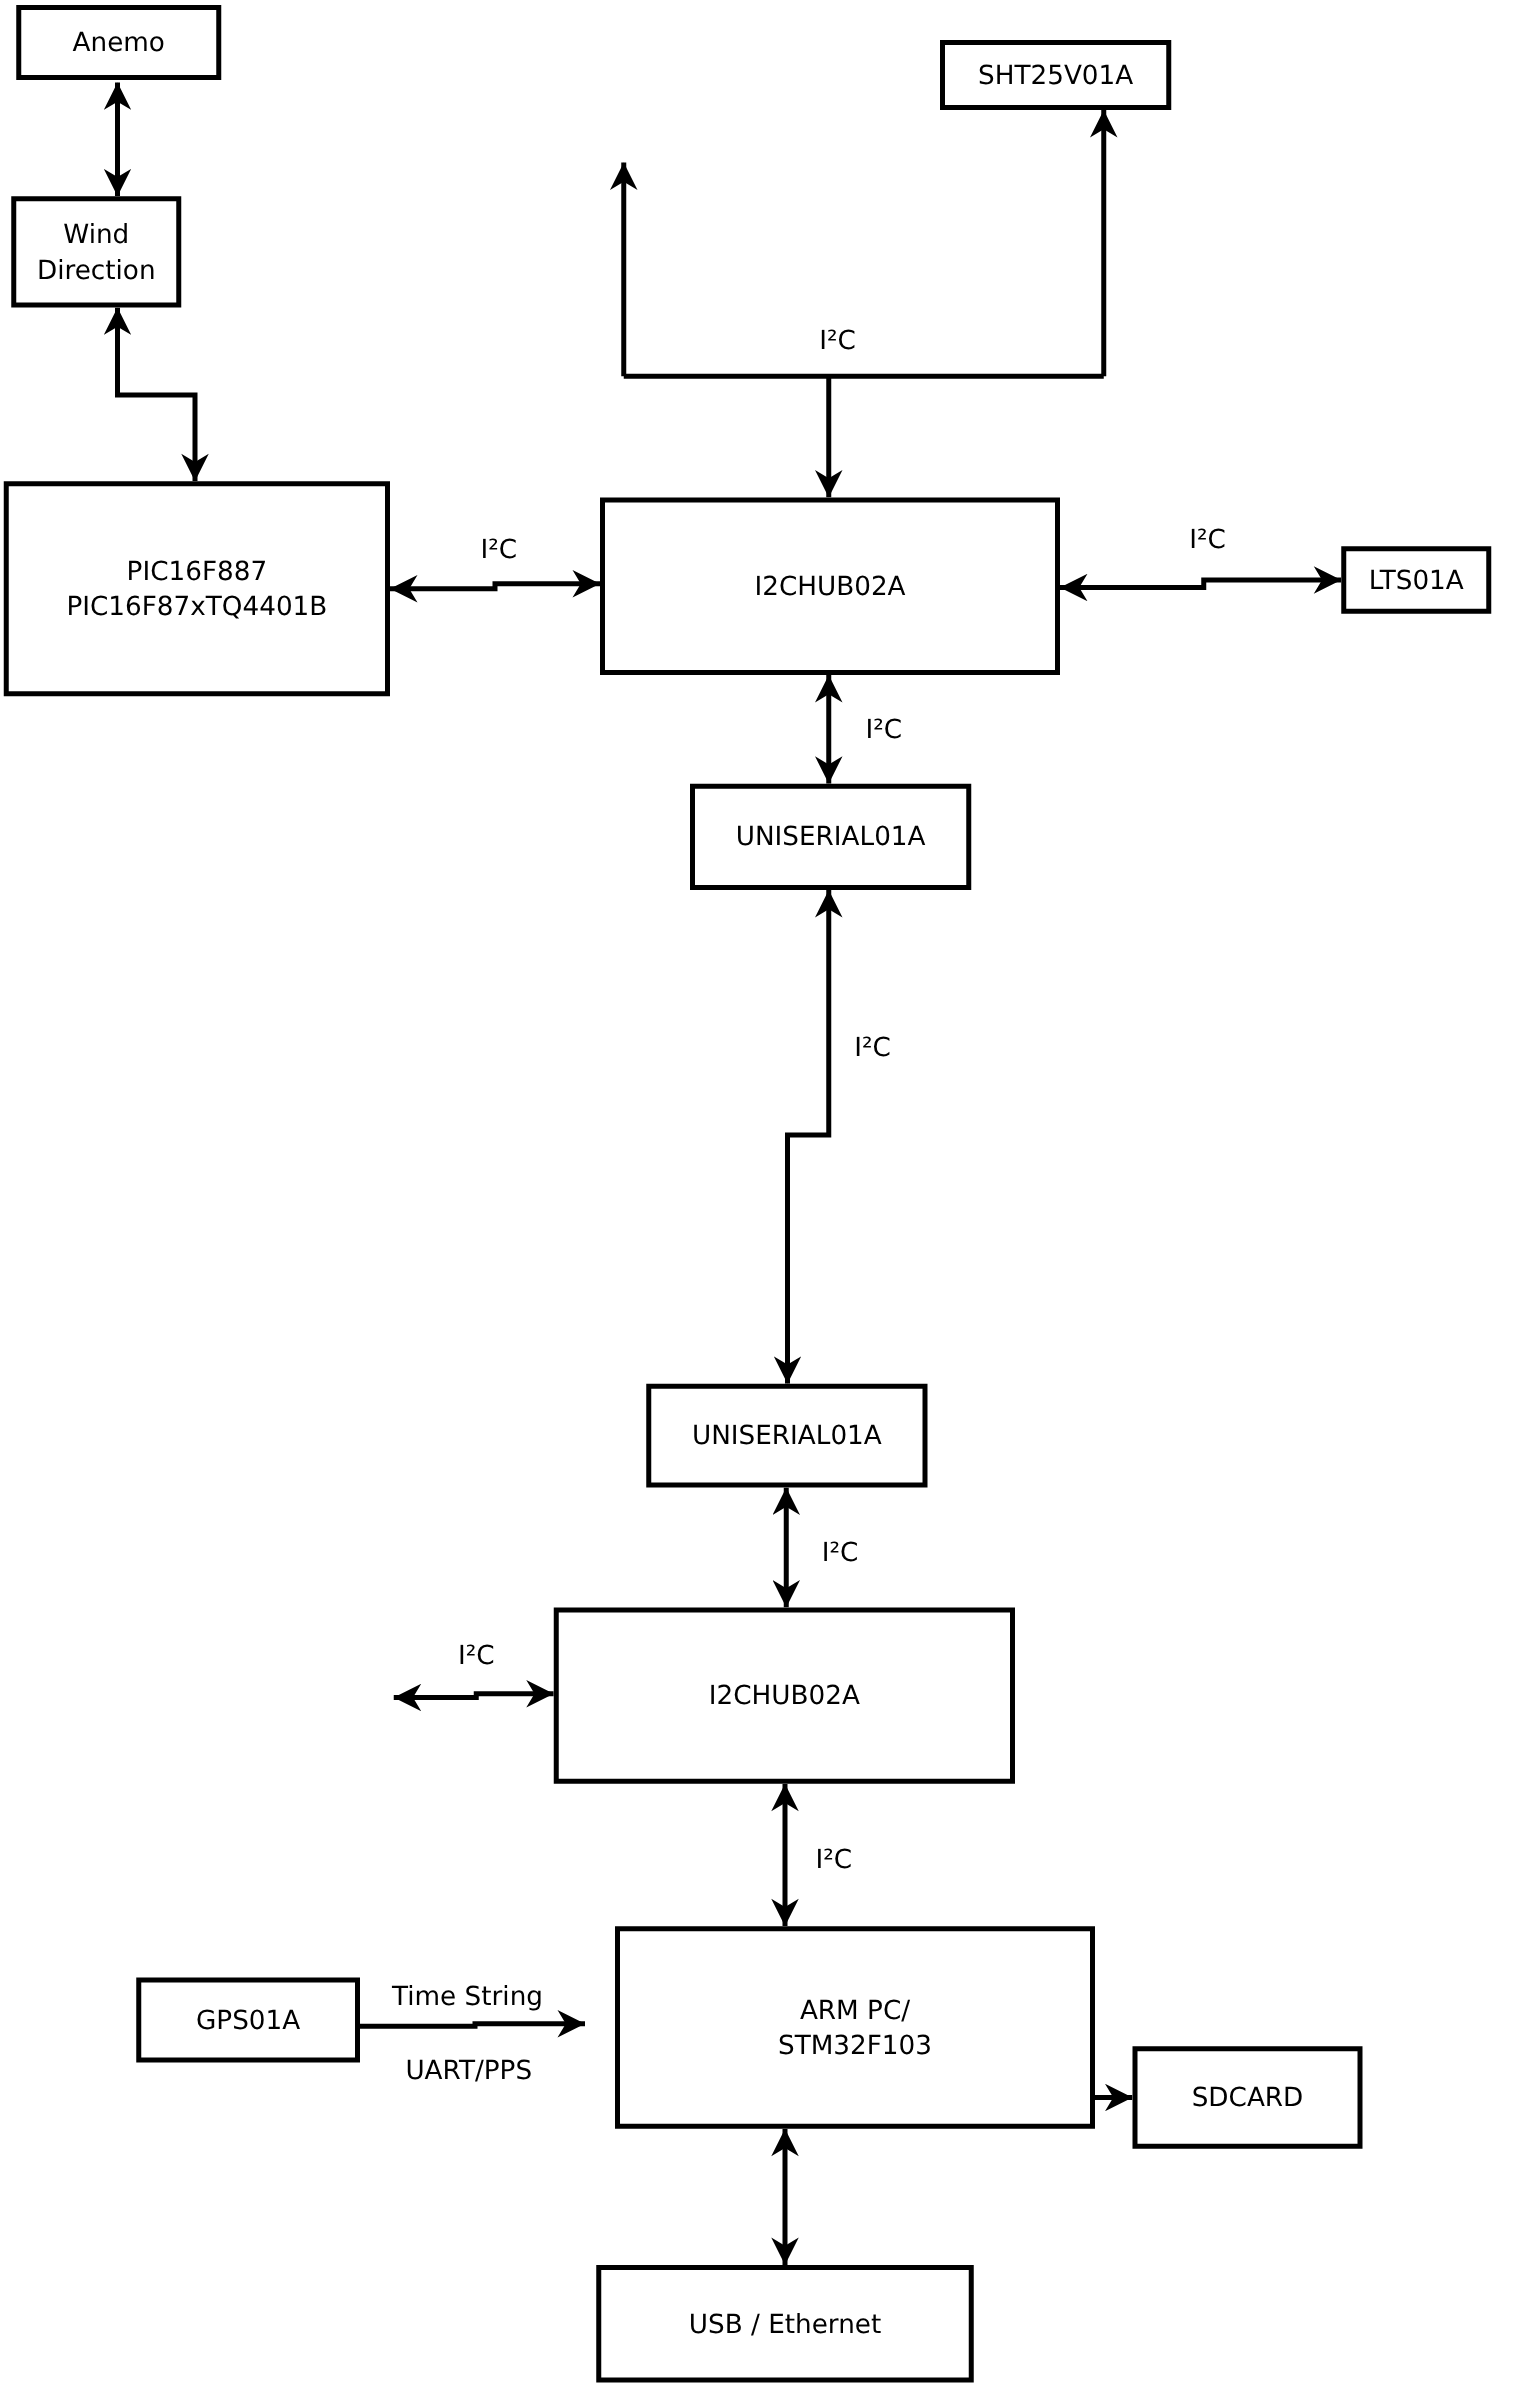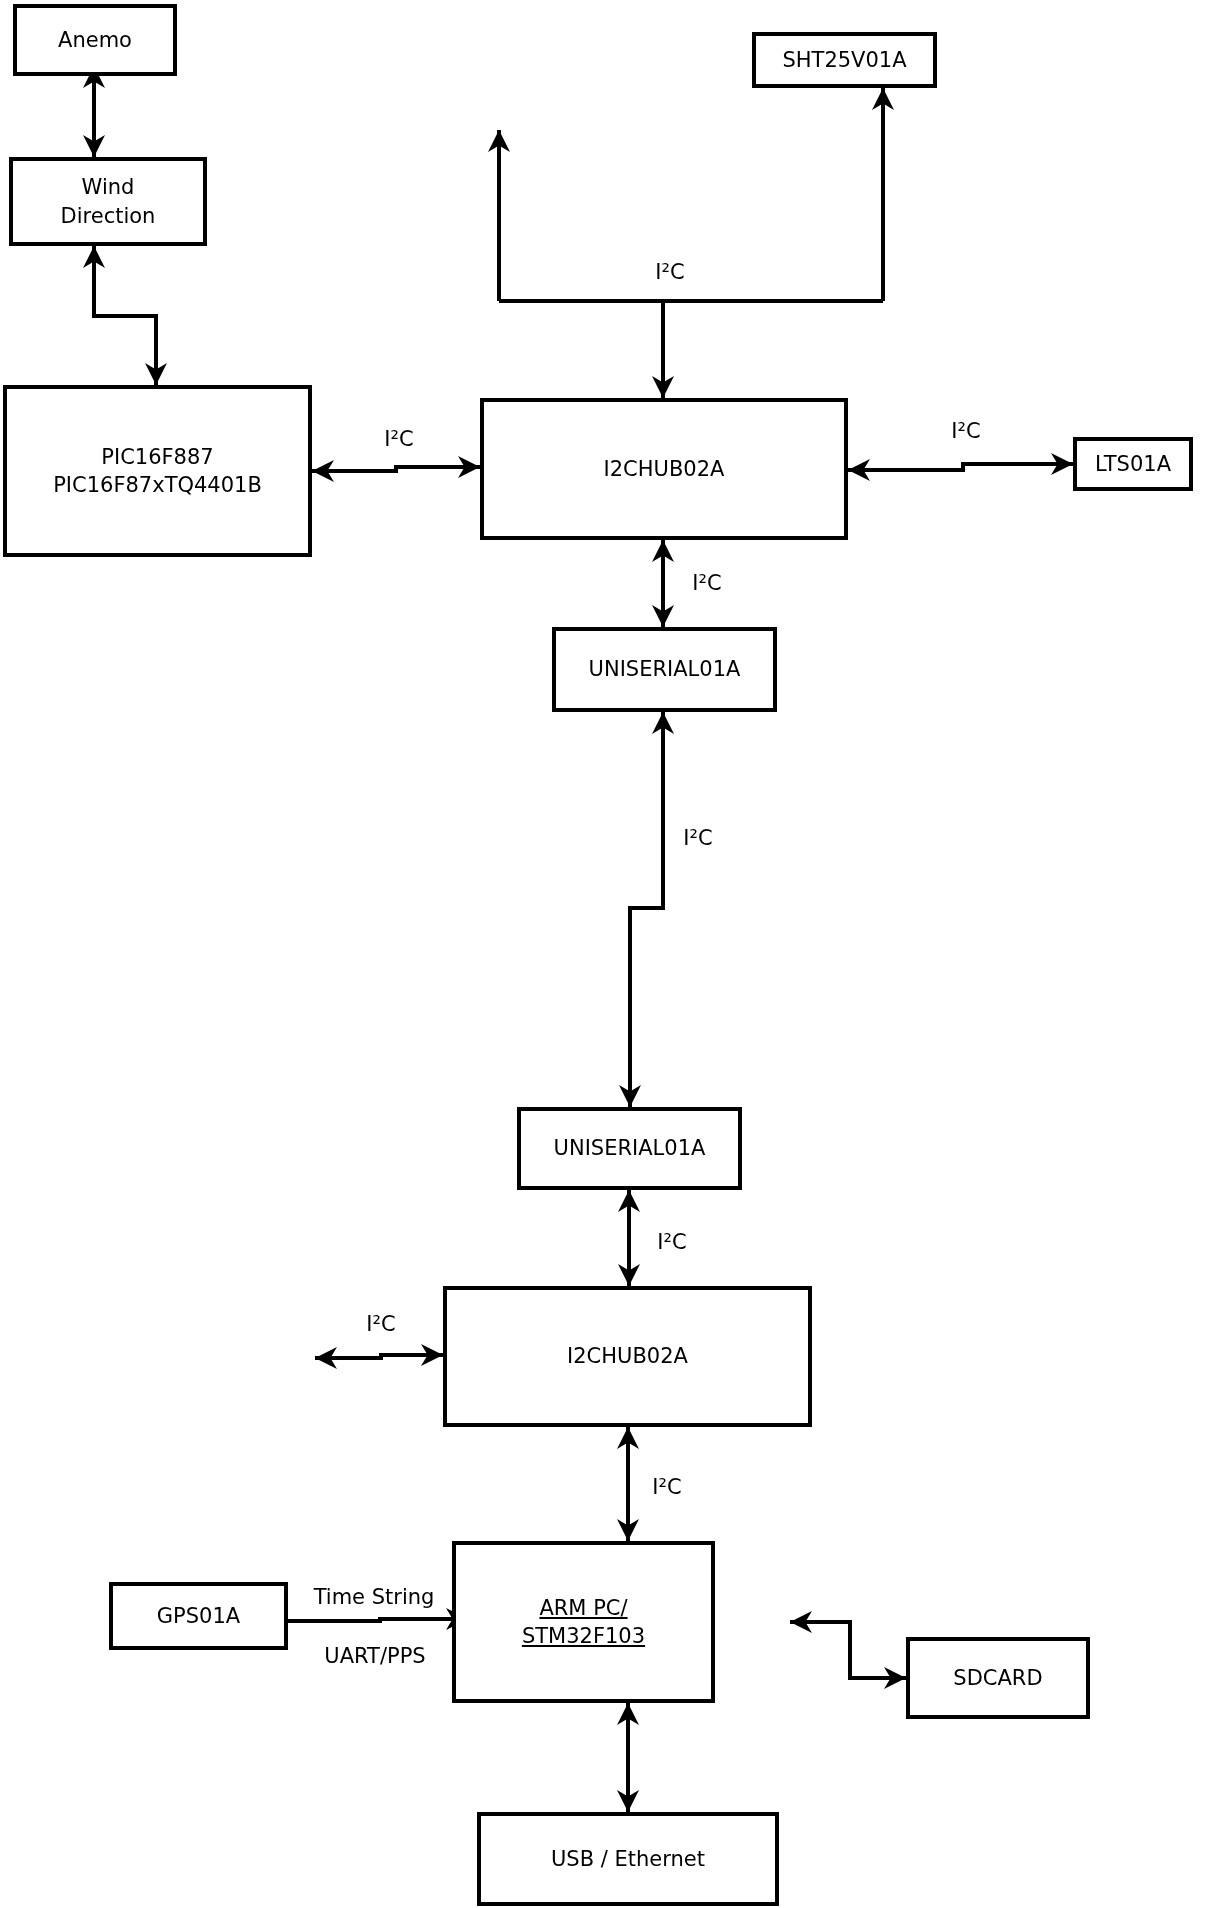--- a/index.html
+++ b/index.html
@@ -68,25 +68,25 @@
     <path class="edge" d="M 663 540 L 663 627" marker-start="url(#ah)" marker-end="url(#ah)"></path>
     <path class="edge" d="M 663 712 L 663 908 L 630 908 L 630 1107" marker-start="url(#ah)" marker-end="url(#ah)"></path>
     <path class="edge" d="M 629 1190 L 629 1286" marker-start="url(#ah)" marker-end="url(#ah)"></path>
     <path class="edge" d="M 315 1358 L 381 1358 L 381 1355 L 443 1355" marker-start="url(#ah)" marker-end="url(#ah)"></path>
     <path class="edge" d="M 628 1427 L 628 1541" marker-start="url(#ah)" marker-end="url(#ah)"></path>
     <path class="edge" d="M 288 1621 L 380 1621 L 380 1619 L 468 1619" marker-end="url(#ah)"></path>
     <path class="edge" d="M 790 1622 L 850 1622 L 850 1678 L 906 1678" marker-start="url(#ah)" marker-end="url(#ah)"></path>
     <path class="edge" d="M 628 1703 L 628 1812" marker-start="url(#ah)" marker-end="url(#ah)"></path>
   </svg>
 
-  <div class="node" style="left:13px; top:4px; width:164px; height:72px;">
+  <div class="node" style="left:13px; top:4px; width:164px; height:60px;">
     <span class="node-label">Anemo</span>
   </div>
 
-  <div class="node" style="left:9px; top:157px; width:198px; height:89px;">
+  <div class="node" style="left:9px; top:157px; width:136px; height:89px;">
     <span class="node-label">Wind
 Direction</span>
   </div>
 
   <div class="node" style="left:3px; top:385px; width:309px; height:172px;">
     <span class="node-label">PIC16F887
 PIC16F87xTQ4401B</span>
   </div>
 
 
@@ -108,21 +108,21 @@
 
   <div class="node" style="left:517px; top:1107px; width:225px; height:83px;">
     <span class="node-label">UNISERIAL01A</span>
   </div>
 
   <div class="node" style="left:443px; top:1286px; width:369px; height:141px;">
     <span class="node-label">I2CHUB02A</span>
   </div>
 
 
-  <div class="node" style="left:452px; top:1541px; width:263px; height:162px;text-decoration:underline;">
+  <div class="node" style="left:492px; top:1541px; width:384px; height:162px;">
     <span class="node-label">ARM PC/
 STM32F103</span>
   </div>
 
   <div class="node" style="left:109px; top:1582px; width:179px; height:68px;">
     <span class="node-label">GPS01A</span>
   </div>
 
   <div class="node" style="left:906px; top:1637px; width:184px; height:82px;">
     <span class="node-label">SDCARD</span>

